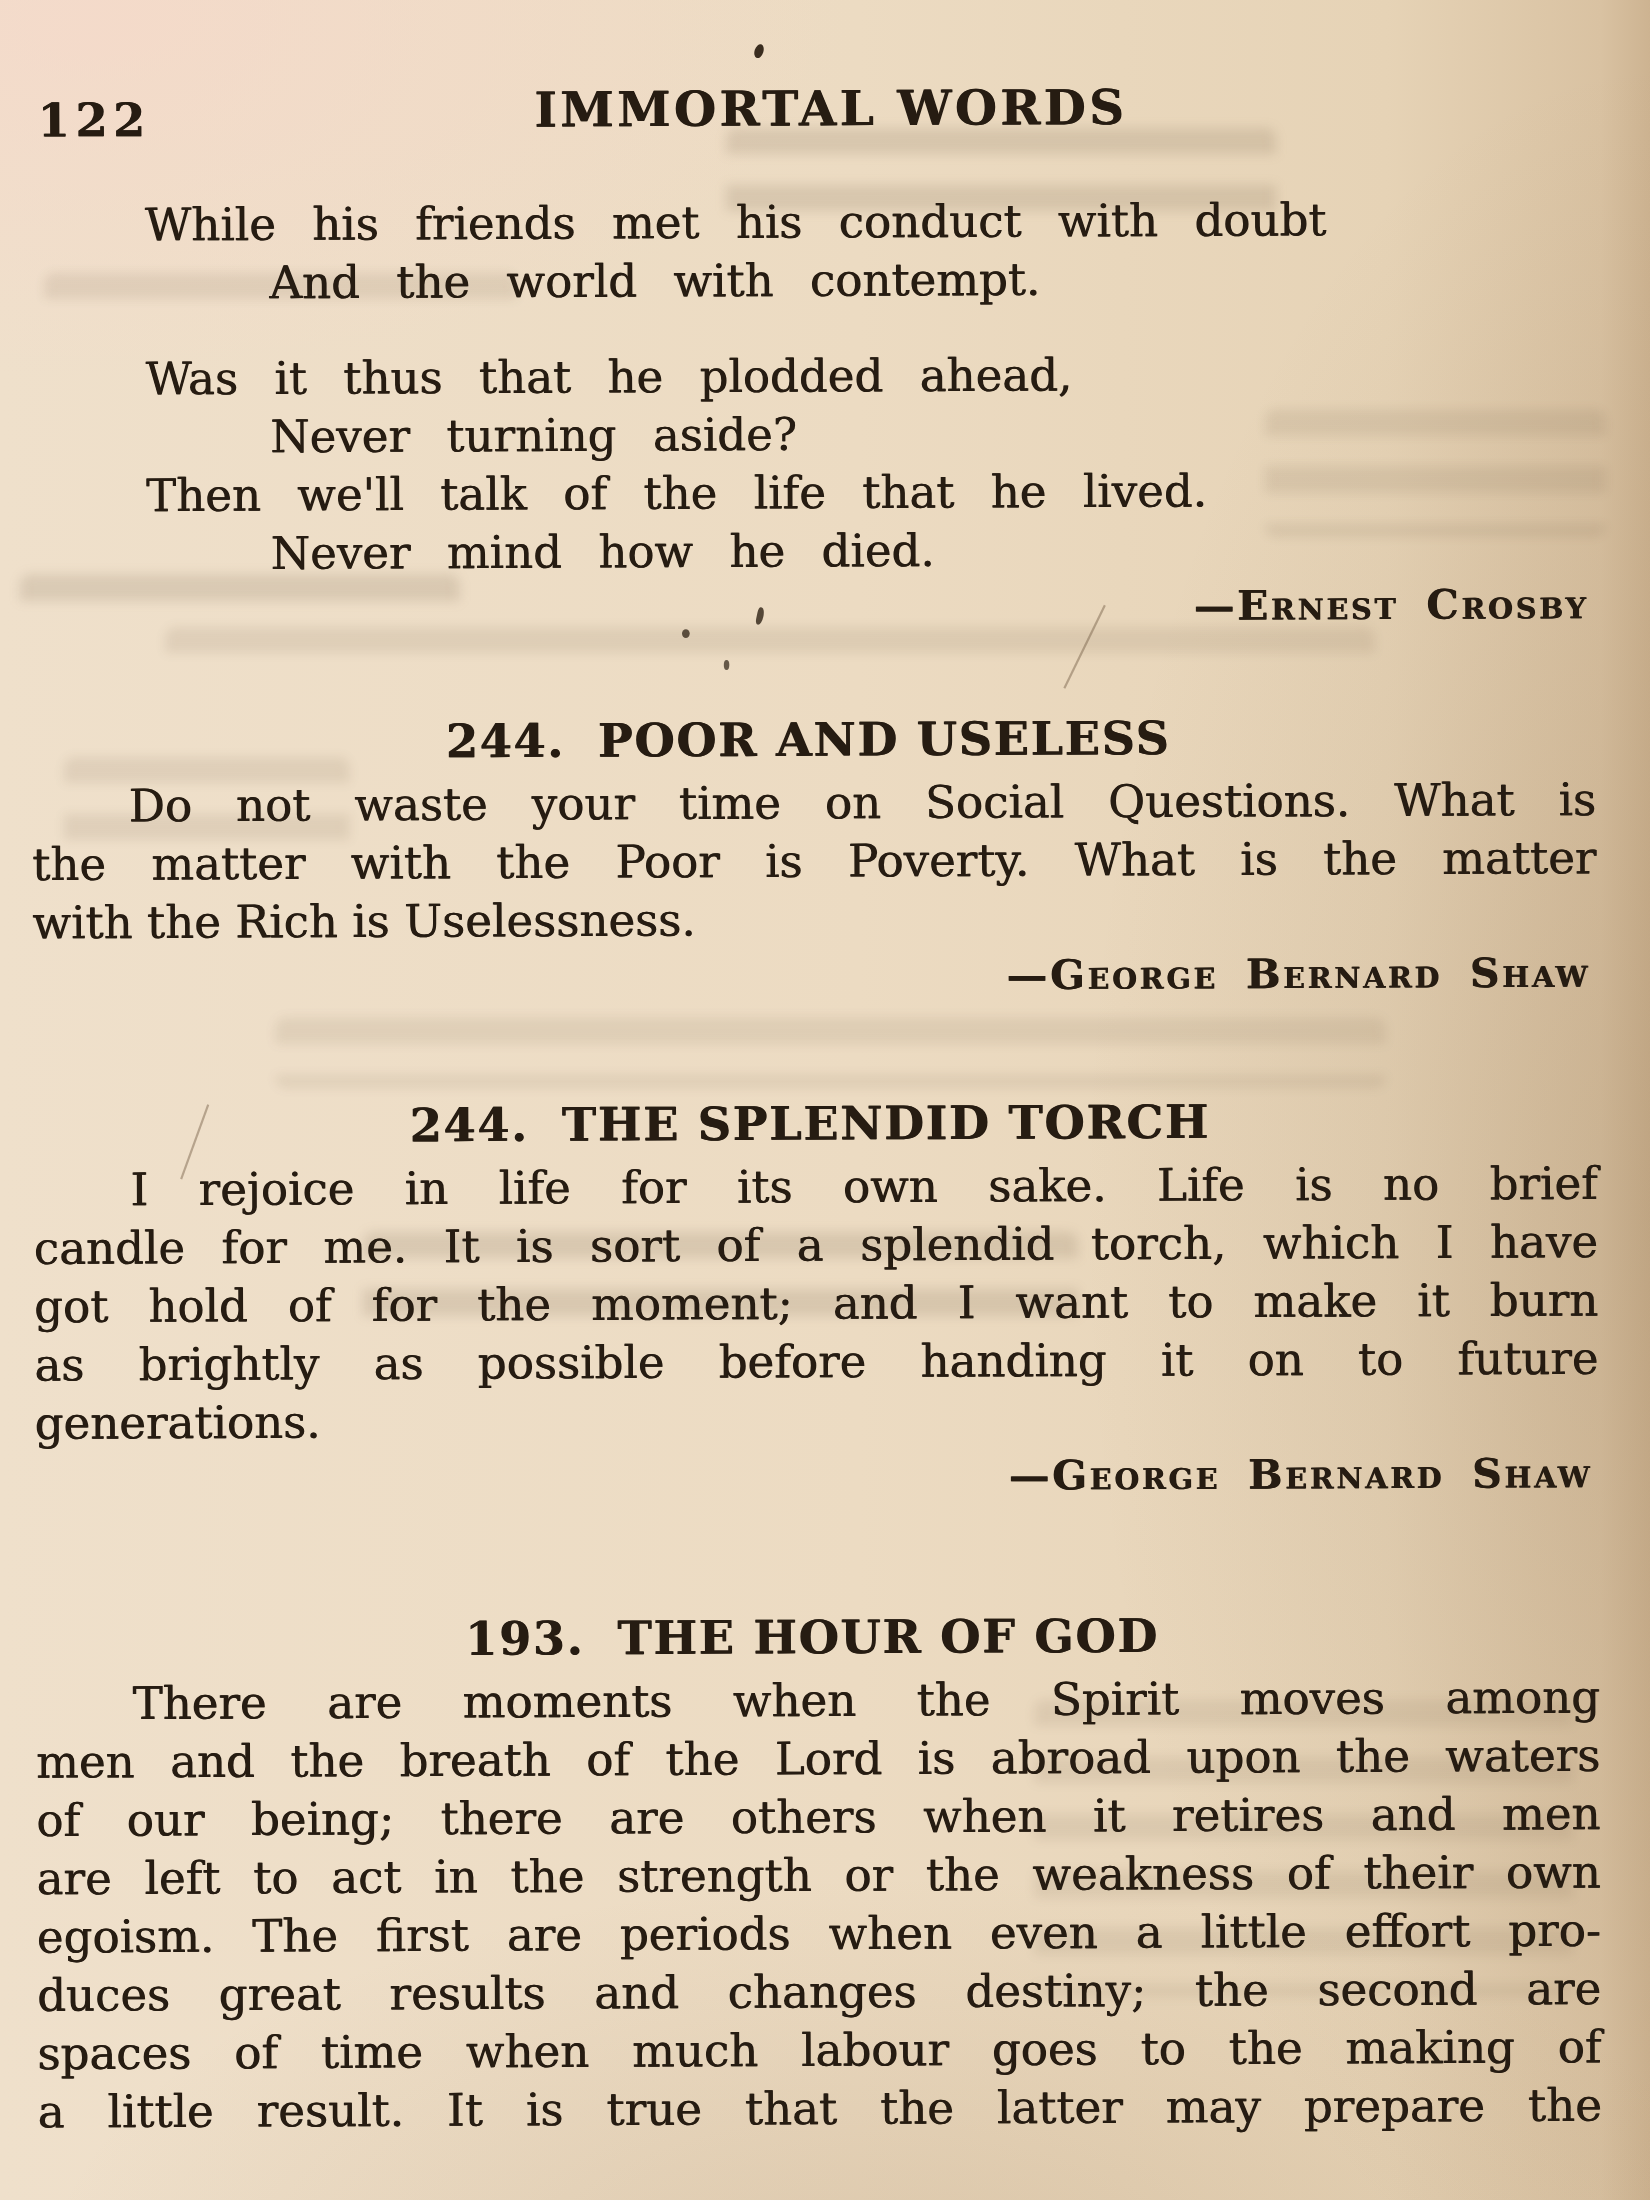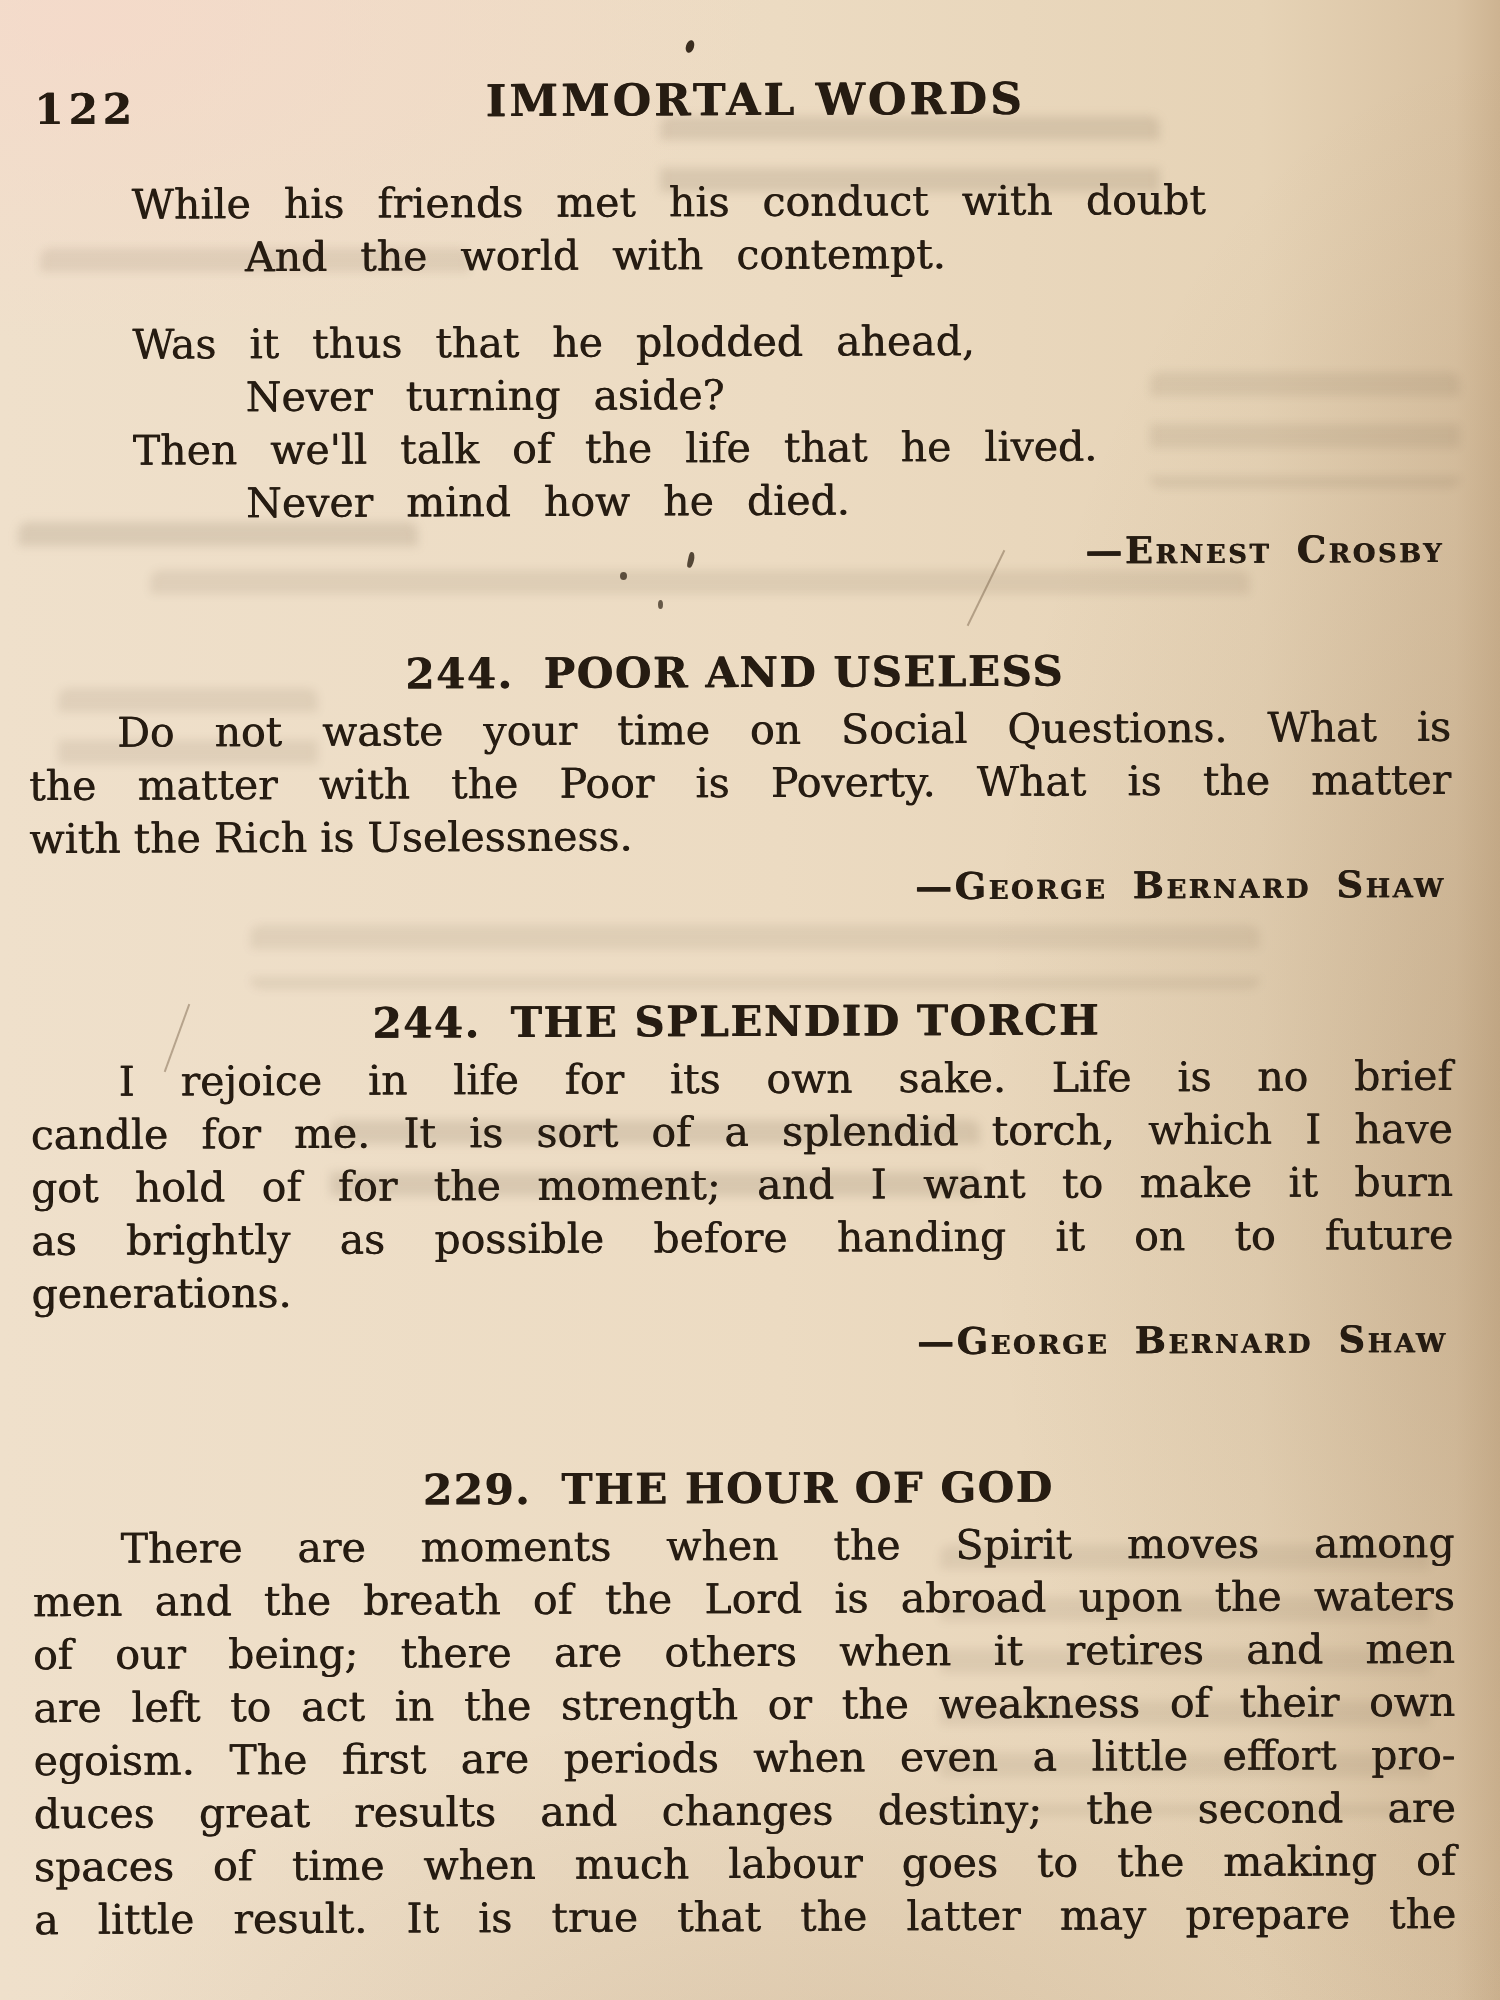--- a/index.html
+++ b/index.html
@@ -129,21 +129,21 @@
           <div class="sec-body">
             <div class="jline first">I rejoice in life for its own sake. Life is no brief</div>
             <div class="jline">candle for me. It is sort of a splendid torch, which I have</div>
             <div class="jline">got hold of for the moment; and I want to make it burn</div>
             <div class="jline">as brightly as possible before handing it on to future</div>
             <div class="jline last">generations.</div>
           </div>
           <div class="attribution">—George Bernard Shaw</div>
         </section>
         <section class="section sec2">
-          <h2 class="sec-head"><span class="num">229.</span><span class="ttl">THE HOUR OF GOD</span></h2>
+          <h2 class="sec-head"><span class="num">193.</span><span class="ttl">THE HOUR OF GOD</span></h2>
           <div class="sec-body">
             <div class="jline first">There are moments when the Spirit moves among</div>
             <div class="jline">men and the breath of the Lord is abroad upon the waters</div>
             <div class="jline">of our being; there are others when it retires and men</div>
             <div class="jline">are left to act in the strength or the weakness of their own</div>
             <div class="jline">egoism. The first are periods when even a little effort pro-</div>
             <div class="jline">duces great results and changes destiny; the second are</div>
             <div class="jline">spaces of time when much labour goes to the making of</div>
             <div class="jline">a little result. It is true that the latter may prepare the</div>
           </div>

